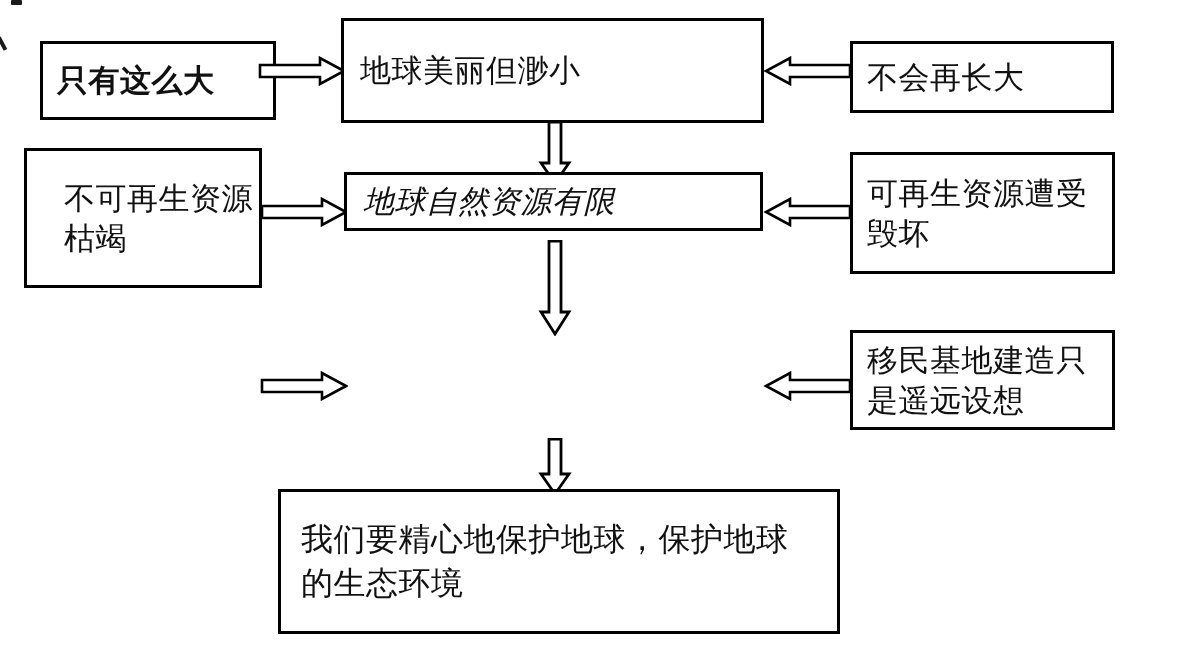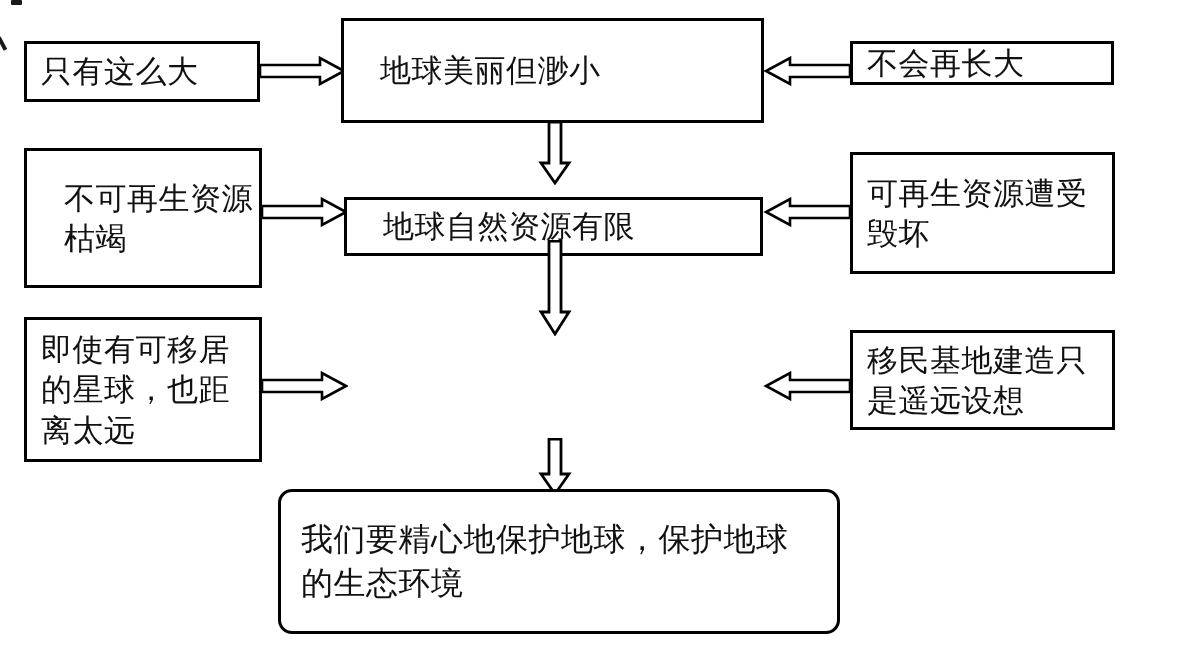--- a/index.html
+++ b/index.html
@@ -29,21 +29,21 @@
   }
   .box .txt {
     display: block;
     padding: 0 6px 0 14px;
     font-size: 31px;
     line-height: 1.30;
     letter-spacing: 0.5px;
     white-space: pre-line;
     color: #111111;
   }
-  .box.center .txt { padding-left: 16px; margin-left: 20px; }
+  .box.center .txt { padding-left: 16px; }
   .box.wide .txt   { padding-left: 20px; font-size: 32px; line-height: 1.36; }
 
   
   .harrow {
     position: absolute;
   }
   .harrow svg { display: block; }
 
   
   .varrow {
@@ -70,87 +70,82 @@
   }
 </style>
 </head>
 <body>
 
 <div id="page">
 
   <div class="artifact mark" style="left:11px; top:0px;"></div>
   <div class="artifact tick" style="left:0px; top:36px;"></div>
 
-  <div class="box left" style="left:24px; top:41px; width:236px; height:61px;">
+  <div class="box left" style="left:40px; top:41px; width:236px; height:79px;font-weight:bold;">
     <span class="txt">只有这么大</span>
   </div>
 
   <div class="harrow" style="left:258px; top:56px; width:88px; height:30px;">
     <svg width="88" height="30" viewBox="0 0 88 30">
       <polygon points="2,9 62,9 62,2 86,15 62,28 62,21 2,21" fill="#ffffff" stroke="#000000" stroke-width="2.6" stroke-linejoin="miter"></polygon>
     </svg>
   </div>
 
   <div class="box center" style="left:341px; top:18px; width:423px; height:105px;">
     <span class="txt">地球美丽但渺小</span>
   </div>
 
   <div class="harrow" style="left:760px; top:56px; width:92px; height:30px;">
     <svg width="92" height="30" viewBox="0 0 92 30">
       <polygon points="90,9 30,9 30,2 6,15 30,28 30,21 90,21" fill="#ffffff" stroke="#000000" stroke-width="2.6" stroke-linejoin="miter"></polygon>
     </svg>
   </div>
 
-  <div class="box right" style="left:850px; top:41px; width:264px; height:44px;">
+  <div class="box right" style="left:850px; top:41px; width:264px; height:72px;">
     <span class="txt">不会再长大</span>
   </div>
 
   <div class="varrow" style="left:533px; top:121px; width:44px; height:64px;">
     <svg width="44" height="64" viewBox="0 0 44 64">
       <polygon points="16,1 28,1 28,42 36,42 22,62 8,42 16,42" fill="#ffffff" stroke="#000000" stroke-width="2.8" stroke-linejoin="miter"></polygon>
     </svg>
   </div>
 
   <div class="box left" style="left:24px; top:148px; width:238px; height:140px;justify-content:flex-end;">
     <span class="txt">不可再生资源
 枯竭</span>
   </div>
 
   <div class="harrow" style="left:260px; top:197px; width:88px; height:30px;">
     <svg width="88" height="30" viewBox="0 0 88 30">
       <polygon points="2,9 62,9 62,2 86,15 62,28 62,21 2,21" fill="#ffffff" stroke="#000000" stroke-width="2.6" stroke-linejoin="miter"></polygon>
     </svg>
   </div>
 
-  <div class="box center" style="left:344px; top:197px; width:419px; height:59px;">
+  <div class="box center" style="left:344px; top:172px; width:419px; height:59px;font-style:italic;">
     <span class="txt">地球自然资源有限</span>
   </div>
 
   <div class="harrow" style="left:760px; top:197px; width:92px; height:30px;">
     <svg width="92" height="30" viewBox="0 0 92 30">
       <polygon points="90,9 30,9 30,2 6,15 30,28 30,21 90,21" fill="#ffffff" stroke="#000000" stroke-width="2.6" stroke-linejoin="miter"></polygon>
     </svg>
   </div>
 
   <div class="box right" style="left:850px; top:152px; width:265px; height:122px;align-items:center;">
     <span class="txt">可再生资源遭受
 毁坏</span>
   </div>
 
   <div class="varrow" style="left:533px; top:240px; width:44px; height:96px;">
     <svg width="44" height="96" viewBox="0 0 44 96">
       <polygon points="16,1 28,1 28,72 36,72 22,94 8,72 16,72" fill="#ffffff" stroke="#000000" stroke-width="2.8" stroke-linejoin="miter"></polygon>
     </svg>
   </div>
 
-  <div class="box left" style="left:24px; top:317px; width:238px; height:145px;">
-    <span class="txt">即使有可移居
-的星球，也距
-离太远</span>
-  </div>
 
   <div class="harrow" style="left:260px; top:371px; width:88px; height:30px;">
     <svg width="88" height="30" viewBox="0 0 88 30">
       <polygon points="2,9 62,9 62,2 86,15 62,28 62,21 2,21" fill="#ffffff" stroke="#000000" stroke-width="2.6" stroke-linejoin="miter"></polygon>
     </svg>
   </div>
 
 
   <div class="harrow" style="left:760px; top:371px; width:92px; height:30px;">
     <svg width="92" height="30" viewBox="0 0 92 30">
@@ -162,18 +157,18 @@
     <span class="txt">移民基地建造只
 是遥远设想</span>
   </div>
 
   <div class="varrow" style="left:533px; top:438px; width:44px; height:58px;">
     <svg width="44" height="58" viewBox="0 0 44 58">
       <polygon points="16,1 28,1 28,36 36,36 22,56 8,36 16,36" fill="#ffffff" stroke="#000000" stroke-width="2.8" stroke-linejoin="miter"></polygon>
     </svg>
   </div>
 
-  <div class="box wide" style="left:278px; top:489px; width:562px; height:145px;border-radius:14px;">
+  <div class="box wide" style="left:278px; top:489px; width:562px; height:145px;">
     <span class="txt">我们要精心地保护地球，保护地球
 的生态环境</span>
   </div>
 
 </div>
 
 </body></html>

